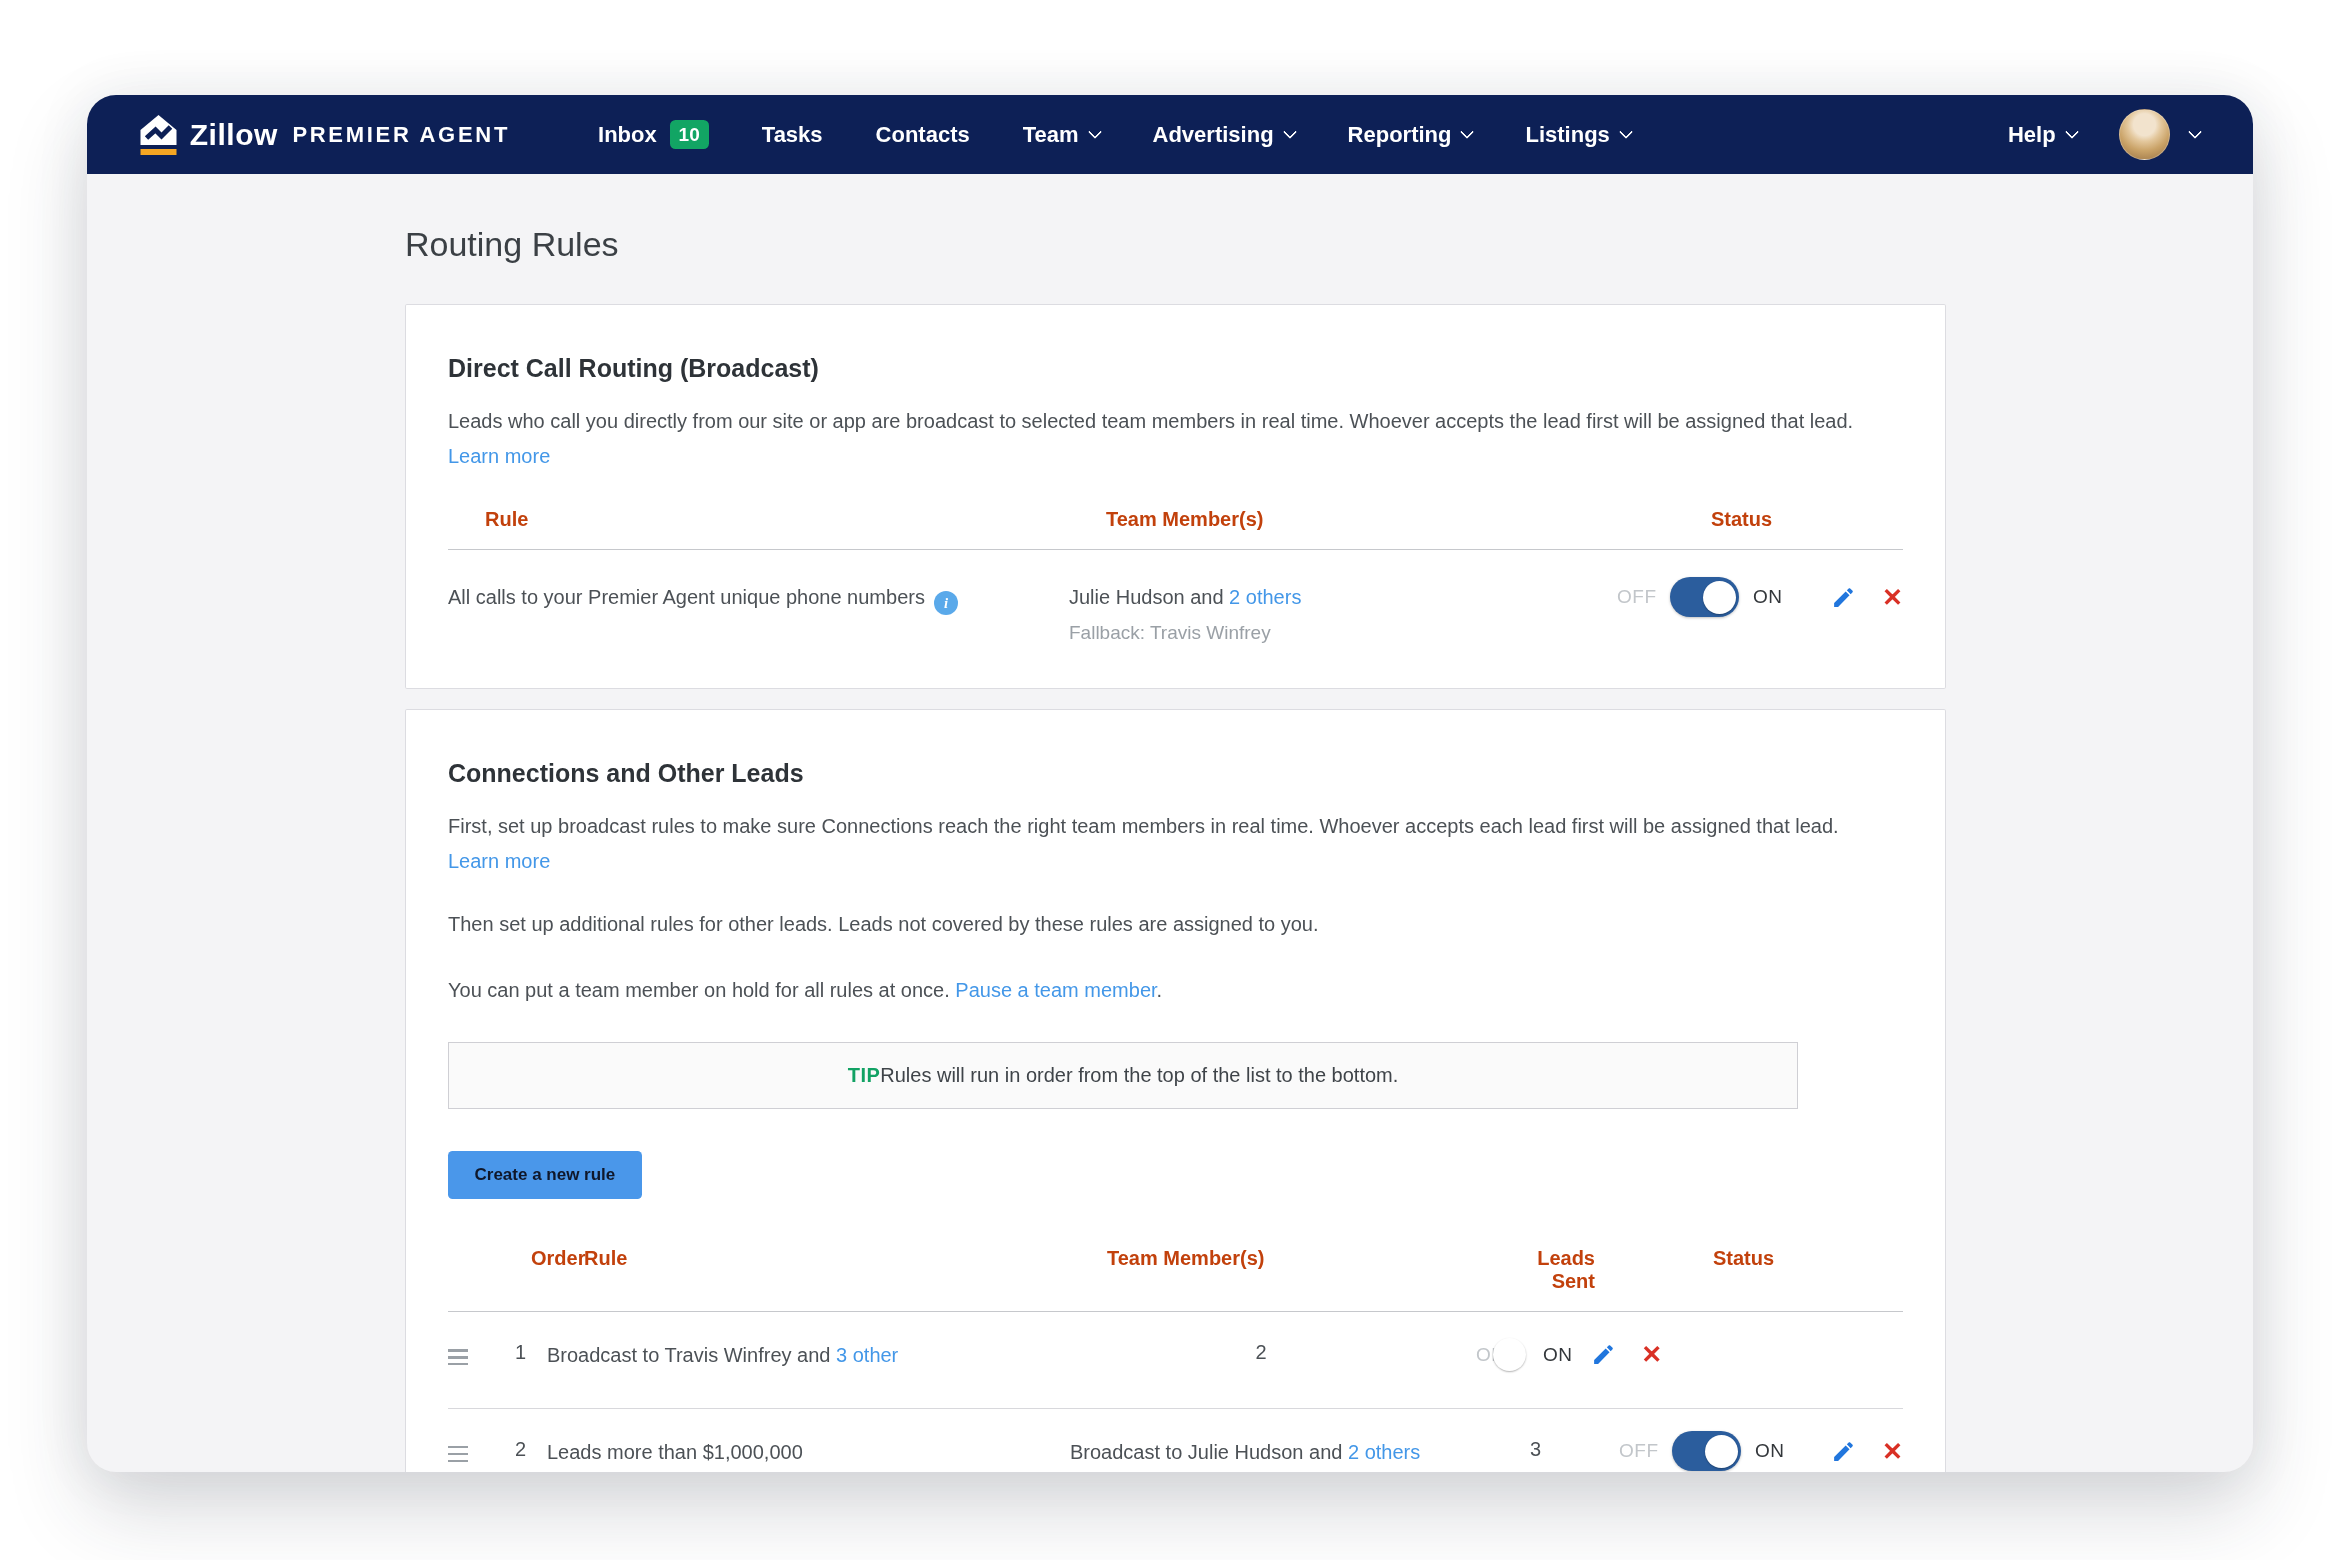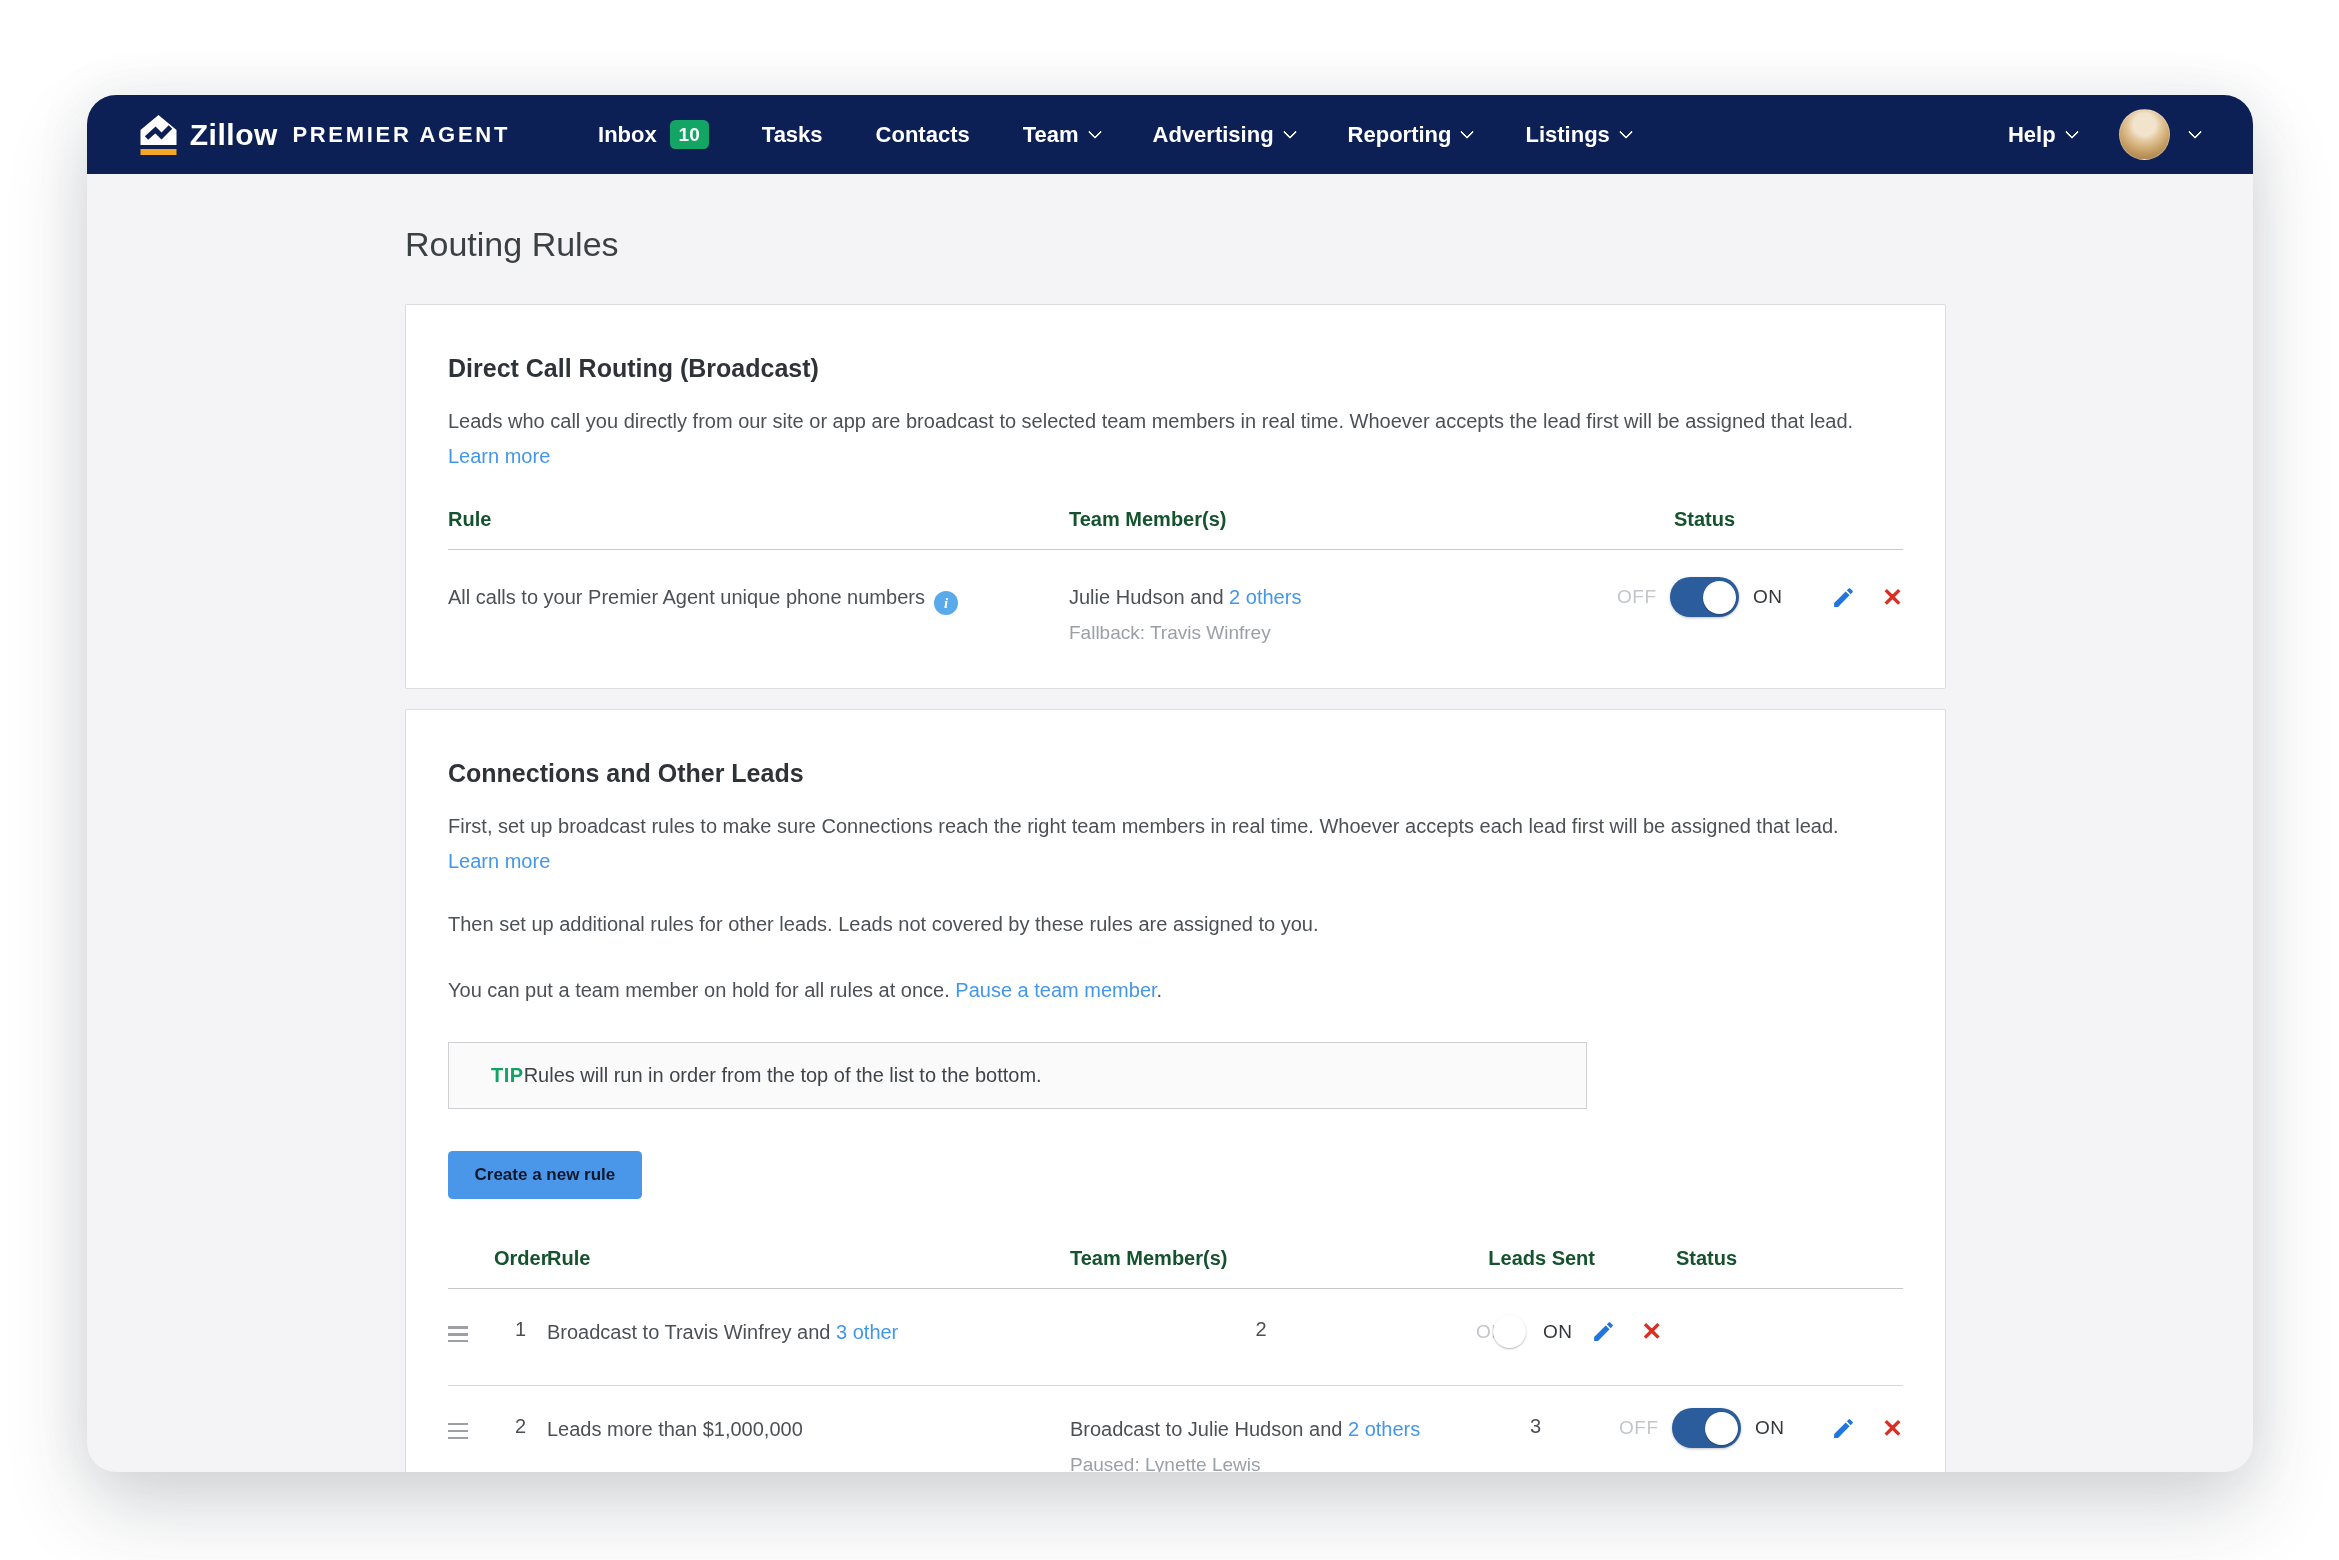--- a/index.html
+++ b/index.html
@@ -39,21 +39,21 @@
   .card + .card { margin-top:20px; }
   .card-heading { font-size:25px; font-weight:700; color:#2e3338;margin-top:12px; }
   .card-desc { font-size:20px; color:#4c5156; margin-top:24px; line-height:1.45; }
   .link { color:#4397e8; text-decoration:none; cursor:pointer; }
   .learn-more { display:inline-block; font-size:20px; margin-top:9.1px; }
 
   
   .t1-head, .t1-row { display:grid; grid-template-columns:621px 548px 1fr; align-items:start; }
   .t2-head, .t2-row { display:grid; grid-template-columns:46px 53px 523px 406px 143px 1fr; align-items:start; }
   .t-head { margin-top:40px; padding-bottom:18.3px; border-bottom:1.8px solid #c6c8cc; }
-  .th { font-size:20px; font-weight:700; color:#14532d; }
+  .th { font-size:20px; font-weight:700; color:#c2410c;margin-left:37px; }
   .th-status { padding-left:57px; }
   .th-center { text-align:right; }
   .cell { font-size:20px; color:#4c5156; line-height:1.4; }
   .cell-note { font-size:19px; color:#9aa0a6; margin-top:11px; }
   .cell-note:empty { display:none; }
   .t1-row { padding:33px 0 44px; }
   .t2-row { padding:29px 0 33px; border-bottom:1.8px solid #d8d8dc; }
   .order-num, .leads-num { font-size:20px; color:#4c5156; text-align:center; }
   .leads-num { padding-right:24px; }
 
@@ -72,22 +72,22 @@
   .toggle { width:69px; height:40px; border-radius:20px; background:#2b5d9d; position:relative;
             margin:0 13.7px; cursor:pointer; box-shadow:0 0.9px 2.7px rgba(0,0,0,0.25); }
   .toggle .knob { position:absolute; top:3.7px; right:3.7px; width:33px; height:33px; border-radius:50%;
                   background:#fff; box-shadow:0 0.9px 1.8px rgba(0,0,0,0.3); }
   .row-actions { margin-left:auto; display:flex; align-items:center; gap:25.6px; padding-left:18.3px; }
   .edit-icon { cursor:pointer; display:inline-flex; }
   .delete-icon { color:#d93025; font-size:25px; font-weight:700; cursor:pointer; line-height:1; }
 
   
   .para { font-size:20px; color:#4c5156; margin-top:37px; line-height:1.45; }
-  .tip-box { width:1139px; border:0.9px solid #cfcfd4; background:#fafafa; margin-top:37px;
-             padding:21px 42px; display:flex; align-items:center; }
+  .tip-box { width:1350px; border:0.9px solid #cfcfd4; background:#fafafa; margin-top:37px;
+             padding:21px 31px; display:flex; align-items:center;justify-content:center; }
   .tip-label { color:#12a264; font-size:20px; font-weight:700; letter-spacing:0.5px; }
   .tip-text { font-size:20px; color:#3f4449; }
   .create-btn { display:inline-block; margin-top:42px; background:#4a97ea; color:#0f172a; border:none;
                 border-radius:4.6px; font-size:17px; font-weight:600; padding:13.7px 26.5px;
                 font-family:"Liberation Sans", sans-serif; cursor:pointer; }
 </style>
 </head>
 <body>
 
 <div class="app-window">

